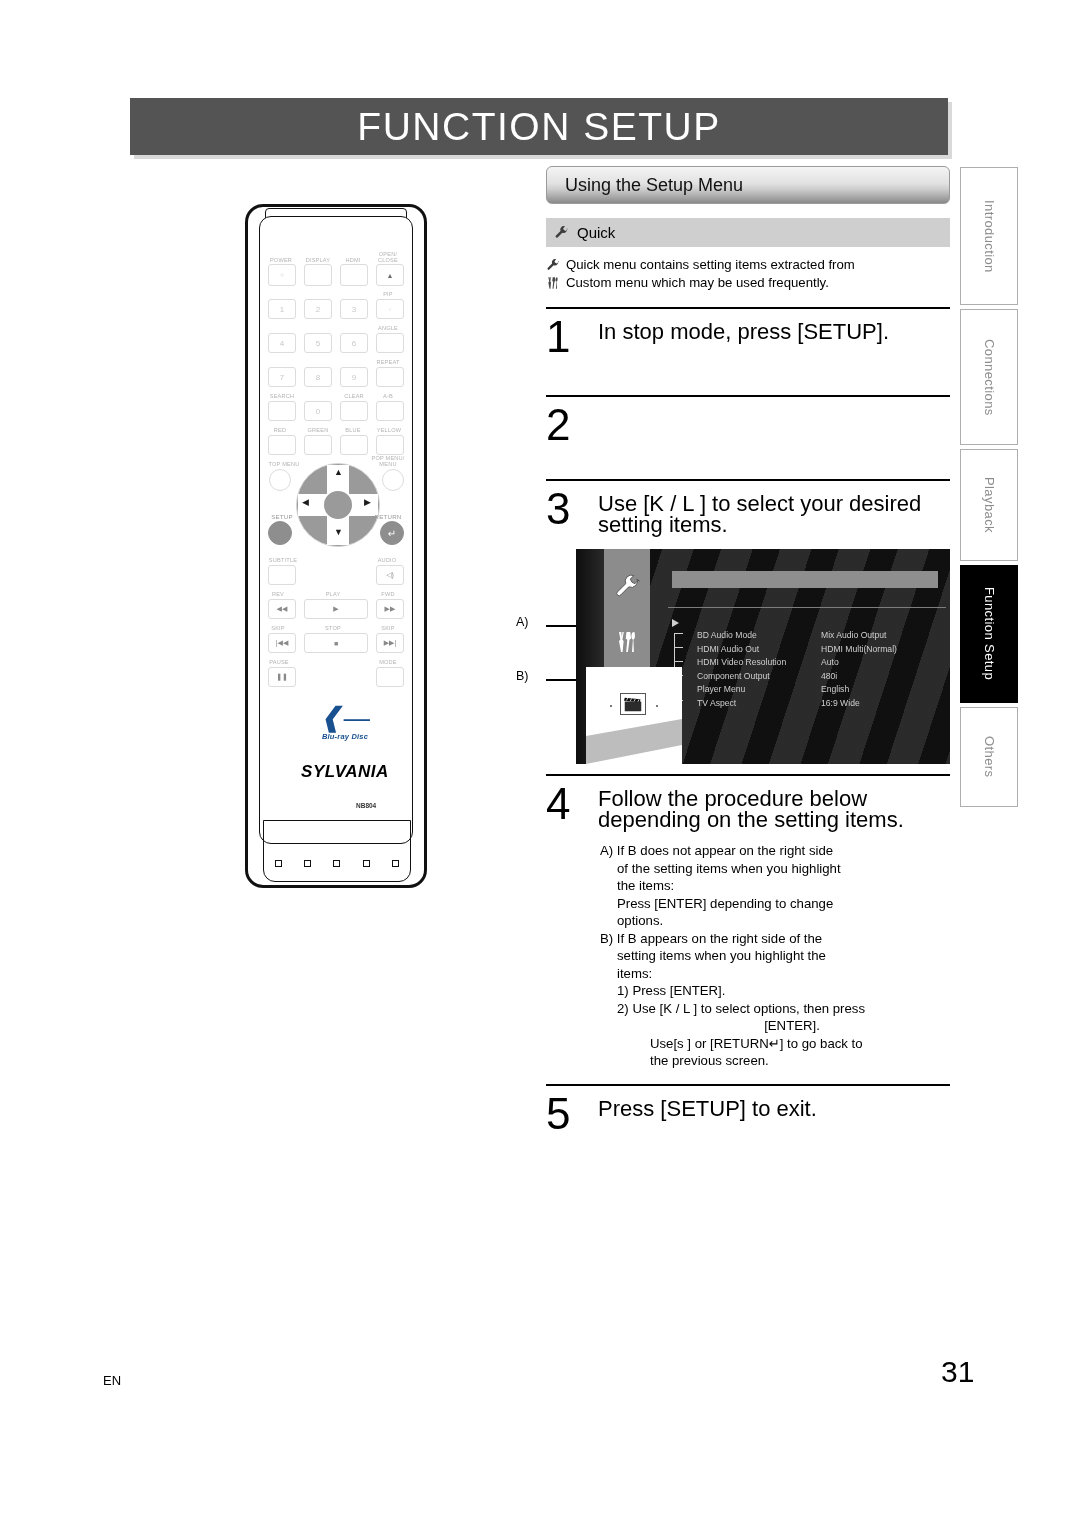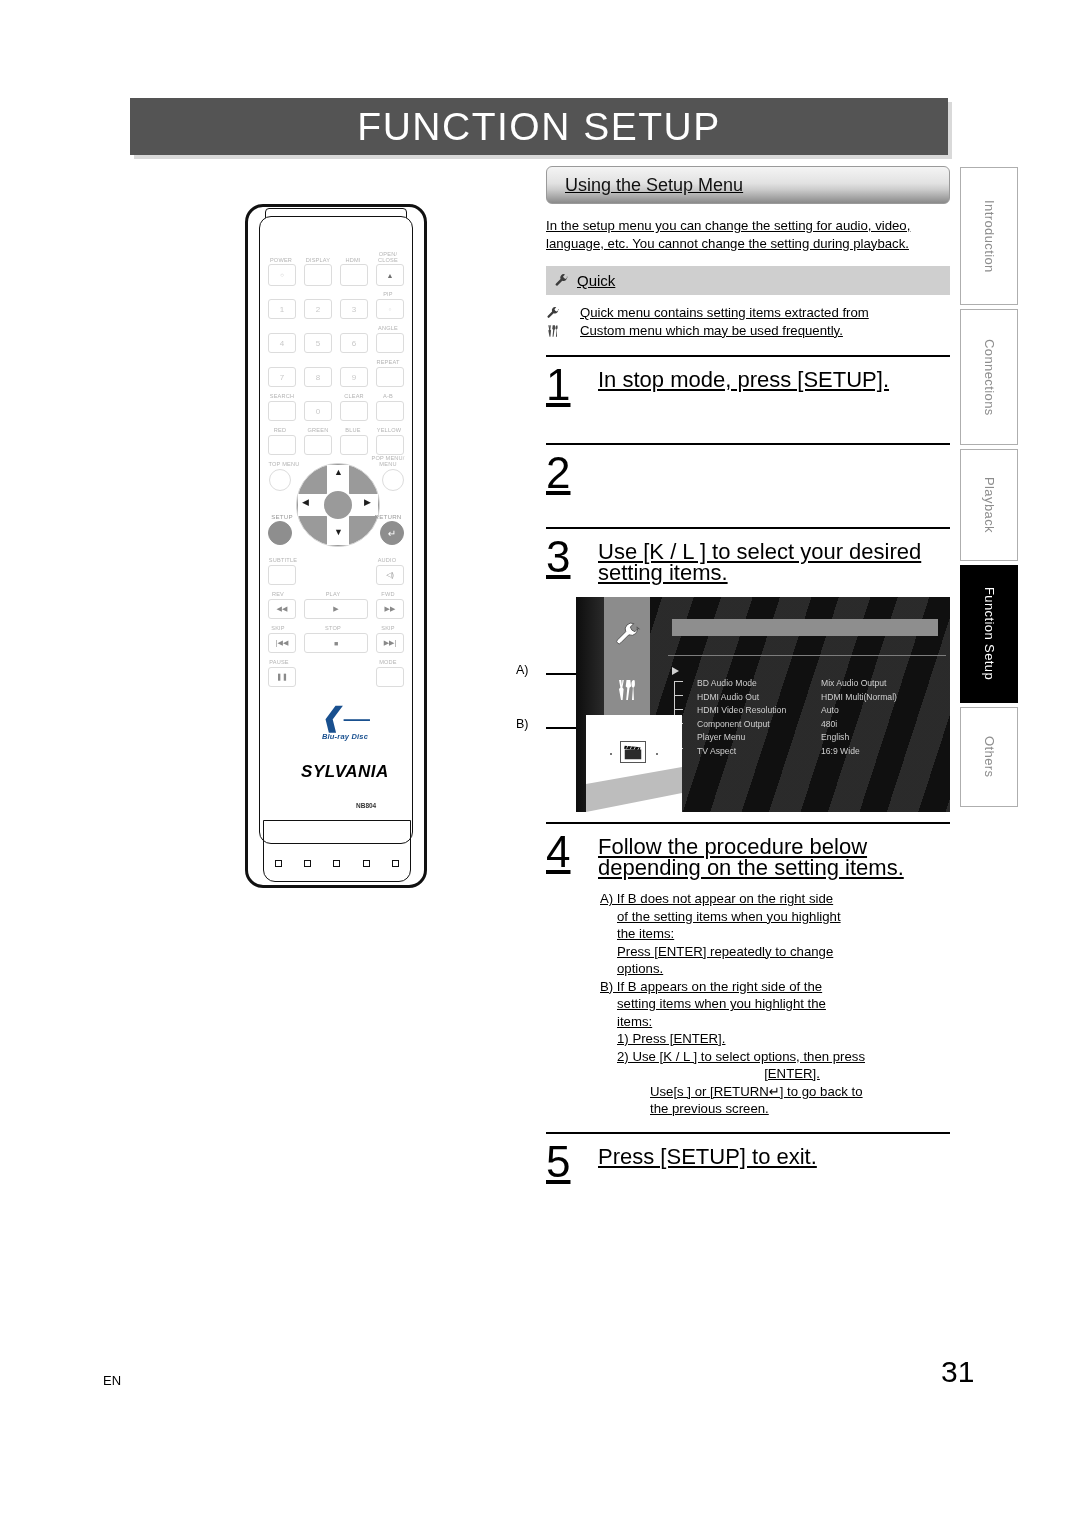--- a/index.html
+++ b/index.html
@@ -106,40 +106,40 @@
   #bd-logo .bd-mark{ font-size:26px; font-weight:bold; color:#19508f;
       font-family:"Liberation Serif", serif; font-style:italic; line-height:1; }
   #bd-logo .bd-txt{ font-size:7.5px; font-weight:bold; color:#19508f;
       font-style:italic; letter-spacing:.2px; margin-top:1px; }
   #brand{ position:absolute; left:22px; top:545px; width:126px; text-align:center;
       font-size:17px; font-weight:bold; font-style:italic; letter-spacing:.5px; }
   #model{ position:absolute; left:96px; top:585px; font-size:6.5px;
       font-weight:bold; color:#333; }
 
   
-  #content{ position:absolute; left:546px; top:166px; width:404px;text-decoration:underline; }
+  #content{ position:absolute; left:546px; top:166px; width:404px; }
 
   #section-bar{
     width:404px; height:38px; border-radius:6px;
     background:linear-gradient(to bottom,#f4f4f4 0%,#e2e2e2 45%,#cdcdcd 62%,#8a8a8a 100%);
     border:1px solid #9a9a9a;
     display:flex; align-items:center;
     padding-left:18px;
   }
   #section-bar .txt{ font-size:18px; color:#111; }
 
   .para{ font-size:13.2px; line-height:17.5px; margin-top:13px; }
 
   #quick-bar{
     margin-top:14px; width:404px; height:29px; background:#cfcfcf;
     display:flex; align-items:center; padding-left:8px; gap:8px;
   }
   #quick-bar .lbl{ font-size:15px; }
 
-  .note-line{ display:flex; align-items:flex-start; gap:20px;
+  .note-line{ display:flex; align-items:flex-start; gap:6px;
     font-size:13.2px; line-height:17.5px; }
   #quick-note{ margin-top:9px; }
 
   
   .ic{ display:inline-block; vertical-align:middle; }
   .ic svg{ display:block; }
 
   
   .rule{ border-top:2px solid #000; margin-top:10px; }
   .step{ display:flex; align-items:flex-start; padding-top:6px; }
@@ -430,21 +430,20 @@
     <i class="sq"></i>
   </div>
 </div>
 
 <div id="content">
 
   <div id="section-bar">
     <span class="txt">Using the Setup Menu</span>
   </div>
 
-  <p class="para">In the setup menu you can change the setting for audio, video, language, etc. You cannot change the setting during playback.</p>
 
   <div id="quick-bar">
     <span class="ic">
       <svg width="15" height="15" viewBox="0 0 24 24">
         <path d="M20.5 5.2a5.5 5.5 0 0 1-7.3 7.1L6.1 19.4a2 2 0 1 1-2.8-2.8l7.1-7.1A5.5 5.5 0 0 1 17.6 2.3l-3.1 3.1 1.4 2.7 2.7 1.4 3.1-3.1c.1.3.3.5.8.8z" fill="#3c3c3c"></path>
       </svg>
     </span>
     <span class="lbl">Quick</span>
   </div>
 
@@ -568,21 +567,21 @@
   <div class="rule" style="margin-top:10px"></div>
   <div class="step">
     <div class="num">4</div>
     <div class="body">Follow the procedure below depending on the setting items.</div>
   </div>
 
   <div class="sub">
     <span class="l">A) If  B    does not appear on the right side</span>
     <span class="l ind1">of the setting items when you highlight</span>
     <span class="l ind1">the items:</span>
-    <span class="l ind1">Press [ENTER] repeatedly to change</span>
+    <span class="l ind1">Press [ENTER] depending to change</span>
     <span class="l ind1">options.</span>
     <span class="l">B) If  B    appears on the right side of the</span>
     <span class="l ind1">setting  items when you highlight the</span>
     <span class="l ind1">items:</span>
     <span class="l ind1">1) Press [ENTER].</span>
     <span class="l ind1">2) Use [K / L ] to select options, then press</span>
     <span class="l ind2">[ENTER].</span>
     <span class="l ind3">Use[s ] or [RETURN↵] to go back to</span>
     <span class="l ind3">the previous screen.</span>
   </div>

